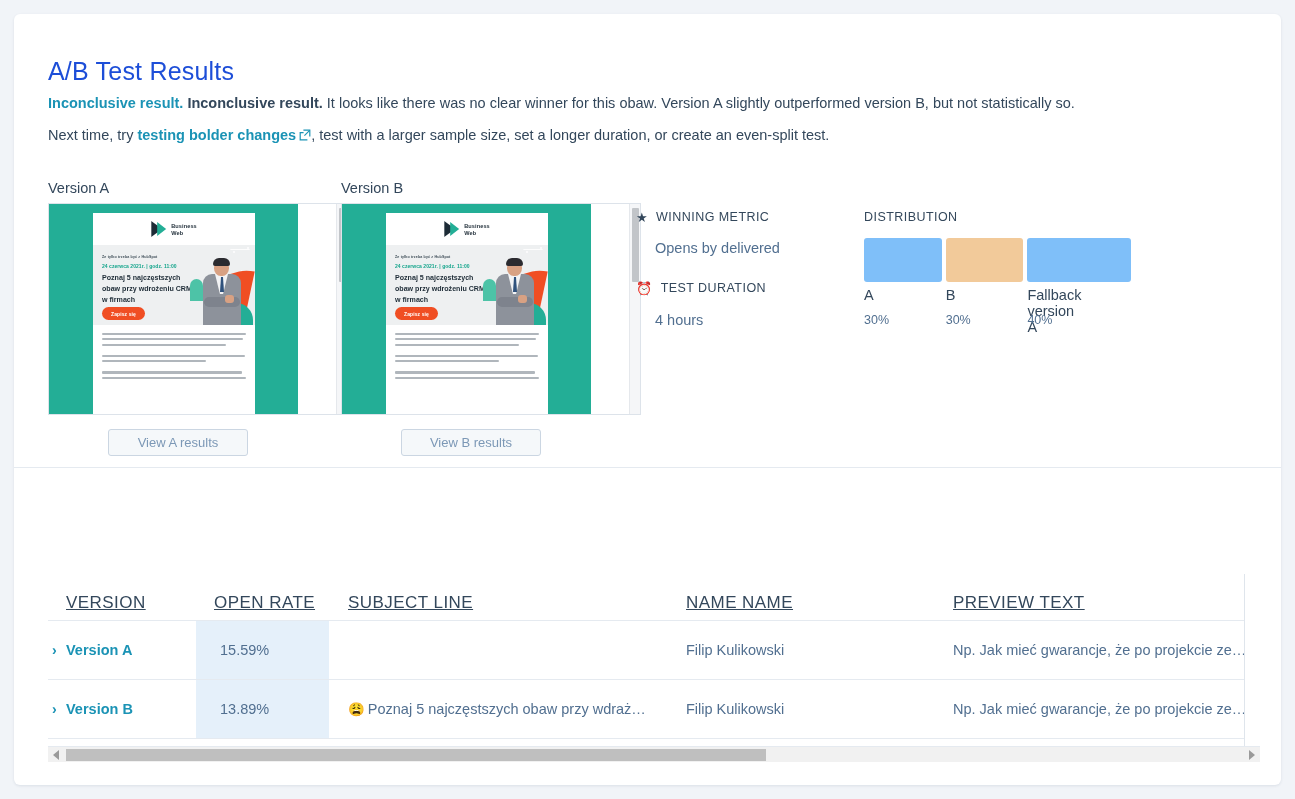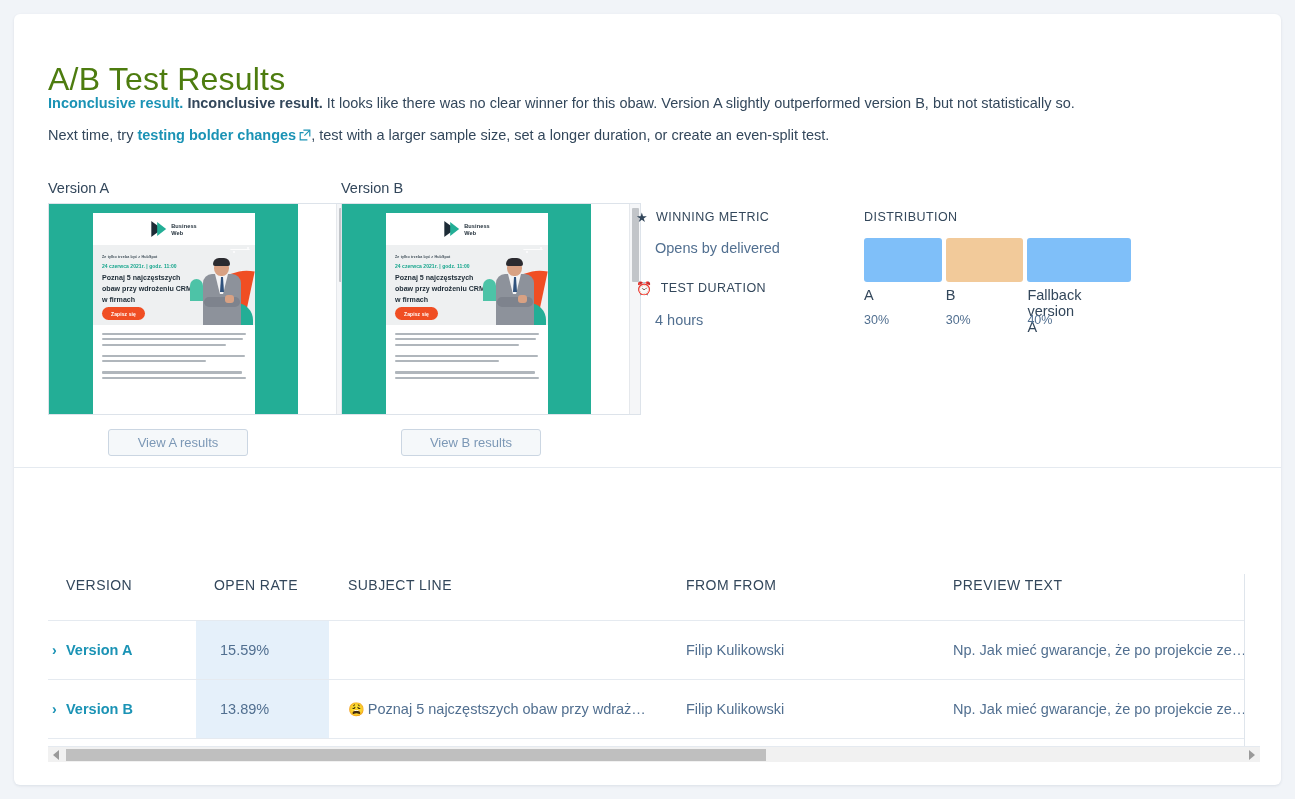--- a/index.html
+++ b/index.html
@@ -16,21 +16,21 @@
     width: 1267px; height: 771px;
     background: #ffffff;
     border-radius: 6px;
     box-shadow: 0 1px 3px rgba(30,50,80,0.10);
     overflow: hidden;
   }
 
   
   .title {
     position: absolute; left: 34px; top: 26px;
-    font-size: 32px; font-weight: 400; color: #4d7c0f;
+    font-size: 25px; font-weight: 400; color: #1d4ed8;
     letter-spacing: .2px;
   }
   .summary-line {
     position: absolute; left: 34px;
     font-size: 14.5px; color: #33475b; line-height: 1.4;
     white-space: nowrap;
   }
   .summary-1 { top: 79px; }
   .summary-2 { top: 111px; }
   .teal-bold { color: #1b93b5; font-weight: bold; }
@@ -265,22 +265,22 @@
 
   .table {
     position: absolute; left: 34px; top: 558px;
     width: 1196px; height: 182px;
     overflow: hidden;
   }
   .th-row {
     position: absolute; left: 0; top: 0; height: 50px; width: 1210px;
   }
   .th {
-    position: absolute; top: 5px;
-    font-size: 14px; color: #33475b; letter-spacing: .45px;
+    position: absolute; top: 21px;
+    font-size: 17px; color: #33475b; letter-spacing: .45px; text-decoration: underline;
   }
   .col-hl {
     position: absolute; left: 148px; top: 48px;
     width: 133px; height: 119px; background: #e5f0fa;
   }
   .row {
     position: absolute; left: 0; width: 1210px; height: 59px;
     border-top: 1px solid #e5eaf0;
   }
   .row.r1 { top: 48px; }
@@ -493,21 +493,21 @@
 
   <div class="divider"></div>
 
 
   <div class="table">
     <div class="col-hl"></div>
     <div class="th-row">
         <span class="th" style="left: 18px;">VERSION</span>
         <span class="th" style="left: 166px;">OPEN RATE</span>
         <span class="th" style="left: 300px;">SUBJECT LINE</span>
-        <span class="th" style="left: 638px;">FROM FROM</span>
+        <span class="th" style="left: 638px;">NAME NAME</span>
         <span class="th" style="left: 905px;">PREVIEW TEXT</span>
       </div>
     <div class="row r1">
         <span class="chev" style="left: 4px; top: 21px;">›</span>
         <span class="cell ver" style="left: 18px; top: 21px;">Version A</span>
         <span class="cell " style="left: 172px; top: 21px;">15.59%</span>
         <span class="cell " style="left: 638px; top: 21px;">Filip Kulikowski</span>
         <span class="cell " style="left: 905px; top: 21px;">Np. Jak mieć gwarancje, że po projekcie ze…</span>
       </div>
     <div class="row r2">

